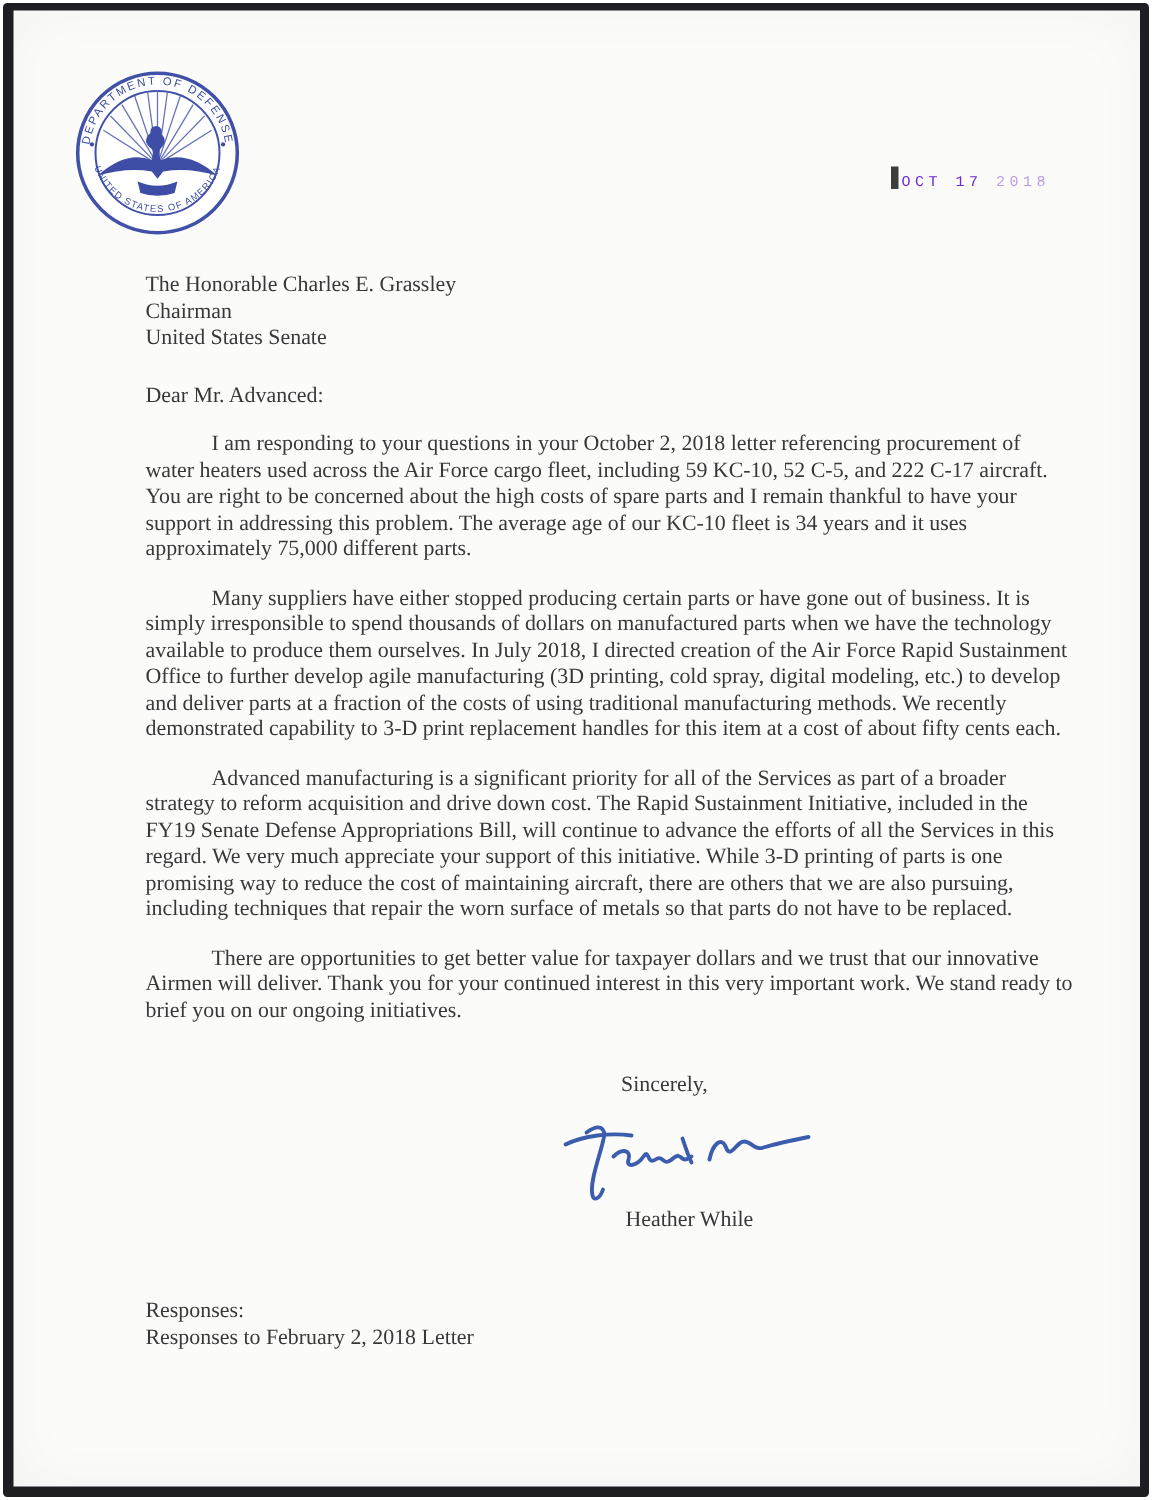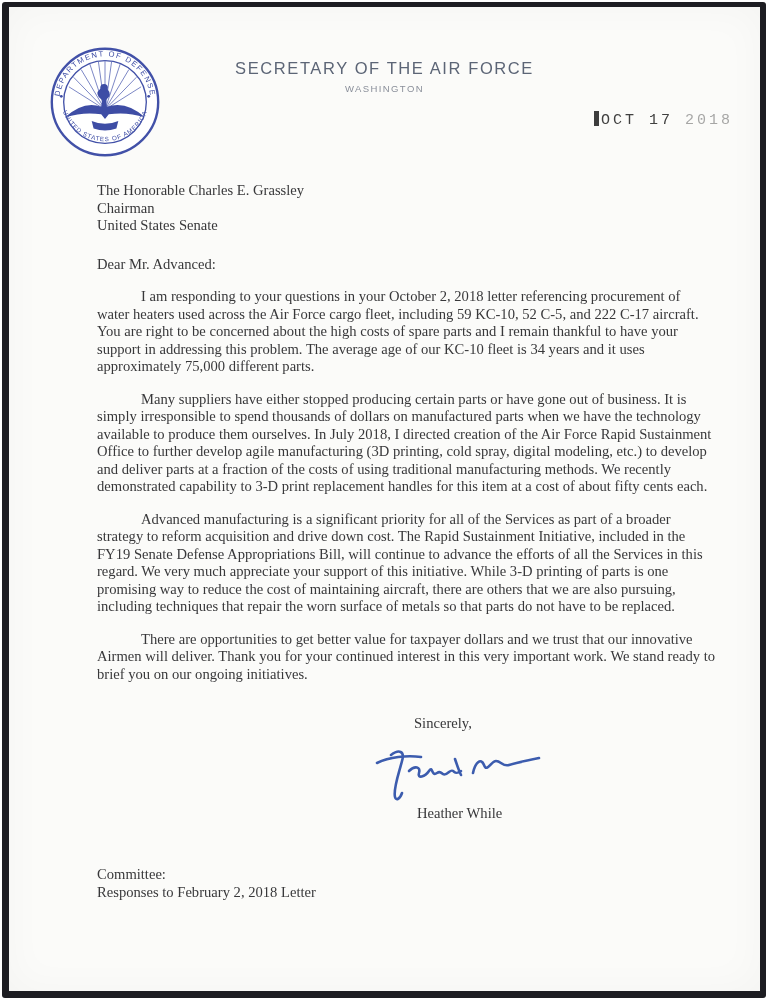--- a/index.html
+++ b/index.html
@@ -46,23 +46,23 @@
     font-family: "Liberation Sans", sans-serif;
     font-size: 9.5px;
     letter-spacing: 1.4px;
     color: #8a8f9a;
     margin-top: 5px;
   }
   .date-stamp {
     position: absolute;
     left: 585px; top: 104px;
     font-family: "Liberation Mono", monospace;
-    font-size: 15px;
+    font-size: 10px;
     letter-spacing: 3px;
-    color: #404040;
+    color: #6d28d9;
     white-space: nowrap;
   }
   .date-stamp .ink-mark {
     display: inline-block;
     width: 5px; height: 15px;
     background: #3d3d3d;
     vertical-align: -2px;
     margin-right: 2px;
   }
   .date-stamp .stamp-year { opacity: 0.45; }
@@ -136,24 +136,20 @@
     <text font-family="Liberation Sans, sans-serif" font-size="8" letter-spacing="1.5" fill="#3e4da5">
       <textPath href="#sealTopArc" startOffset="50%" text-anchor="middle">DEPARTMENT OF DEFENSE</textPath>
     </text>
     <text font-family="Liberation Sans, sans-serif" font-size="6.6" letter-spacing="0.9" fill="#3e4da5">
       <textPath href="#sealBotArc" startOffset="50%" text-anchor="middle">UNITED STATES OF AMERICA</textPath>
     </text>
     <circle cx="14" cy="54" r="1.5" fill="#3e4da5"></circle>
     <circle cx="106" cy="54" r="1.5" fill="#3e4da5"></circle>
   </svg>
 
-  <div class="lh-title-block">
-    <div class="lh-title">SECRETARY OF THE AIR FORCE</div>
-    <div class="lh-sub">WASHINGTON</div>
-  </div>
 
   <div class="date-stamp"><span class="ink-mark"></span><span>OCT 17</span>&nbsp;<span class="stamp-year">2018</span></div>
 
   <div class="letter-body">
 
     <div class="address-block">
       <span class="addr-line">The Honorable Charles E. Grassley</span>
       <span class="addr-line">Chairman</span>
       <span class="addr-line">United States Senate</span>
     </div>
@@ -176,18 +172,18 @@
           <path d="M40,30 C46,24 52,26 50,32 C48,38 56,36 60,30 C64,24 62,36 68,32 C74,28 72,38 80,31 C86,26 84,36 92,30"></path>
           <path d="M86,18 C88,24 90,30 92,34"></path>
 
           <path d="M104,32 C106,22 112,16 115,24 C118,32 122,20 127,20 C132,20 134,26 140,24 C150,21 160,19 170,17"></path>
         </g>
       </svg>
       <span class="signer-name">Heather While</span>
     </div>
 
     <div class="attachment-block">
-      <span class="attachment-label">Committee:</span>
+      <span class="attachment-label">Responses:</span>
       <span class="attachment-item">Responses to February 2, 2018 Letter</span>
     </div>
 
   </div>
 </div>
 
 </body></html>

